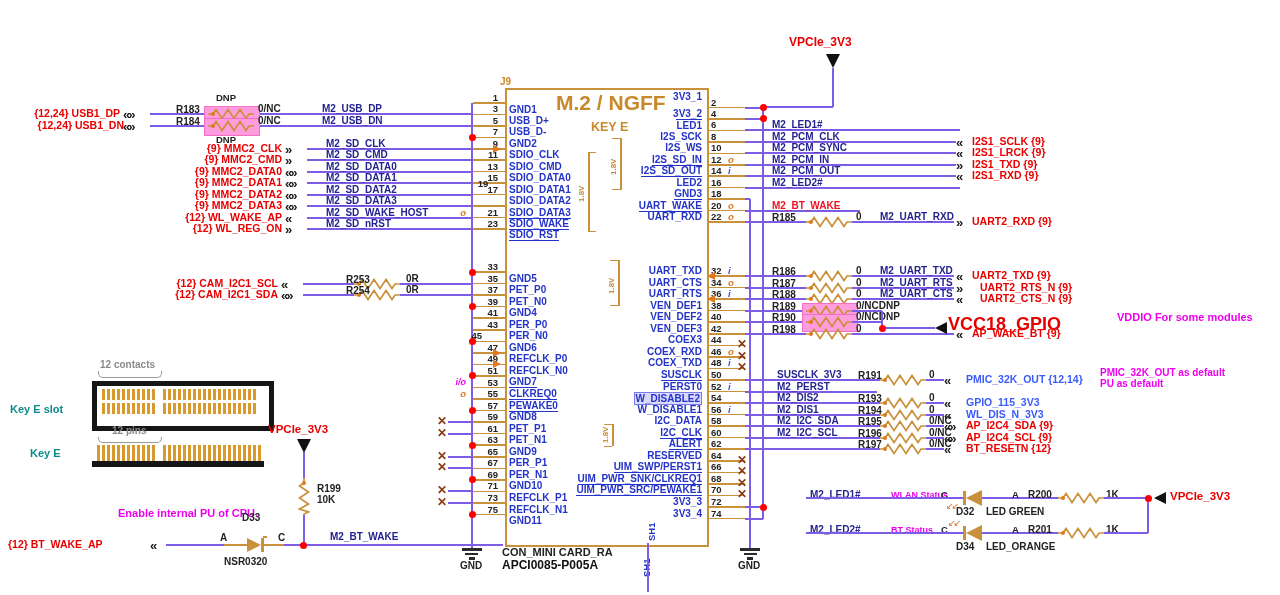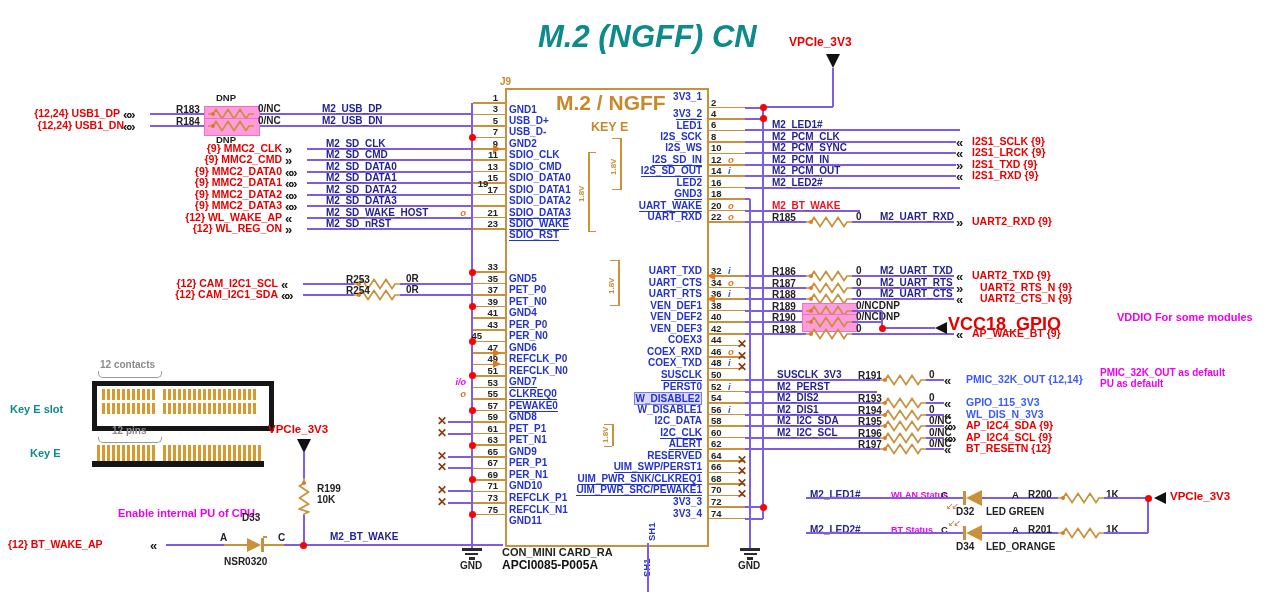--- a/index.html
+++ b/index.html
@@ -36,21 +36,20 @@
   .rot{transform:rotate(-90deg);transform-origin:0 0}
   .stripes{background:repeating-linear-gradient(90deg,#D89A2F 0,#D89A2F 3px,#fff 3px,#fff 5px);position:absolute}
   .pinkbox{position:absolute;background:#FF9CDE;border:1px solid #F070C8}
   .tri{position:absolute;width:0;height:0}
 </style>
 </head>
 <body>
 
 <div id="c">
 
-  <div class="a teal" style="left:538px;top:20px;font-size:31px;font-style:italic;font-weight:800;line-height:34px">M.2 (NGFF) CN</div>
 
   <div class="a" style="left:505px;top:88px;width:200px;height:455px;border:2px solid #C8913A;background:#fff"></div>
   <div class="a" style="left:500px;top:76px;font-size:10px;color:#C8892B;font-weight:700">J9</div>
   <div class="a" style="left:556px;top:92px;font-size:21px;line-height:22px;color:#C8892B;font-weight:800">M.2 / NGFF</div>
   <div class="a" style="left:591px;top:122px;font-size:12.5px;color:#C8892B;font-weight:800">KEY E</div>
   <div class="a rd" style="left:502px;top:547px;font-size:11px;font-weight:700">CON_MINI CARD_RA</div>
   <div class="a" style="left:502px;top:560px;font-size:12px;color:#111;font-weight:800">APCI0085-P005A</div>
 
   <div class="a bl" style="left:588px;top:152px;height:80px"></div>
   <div class="a tk" style="left:588px;top:151.5px"></div>

